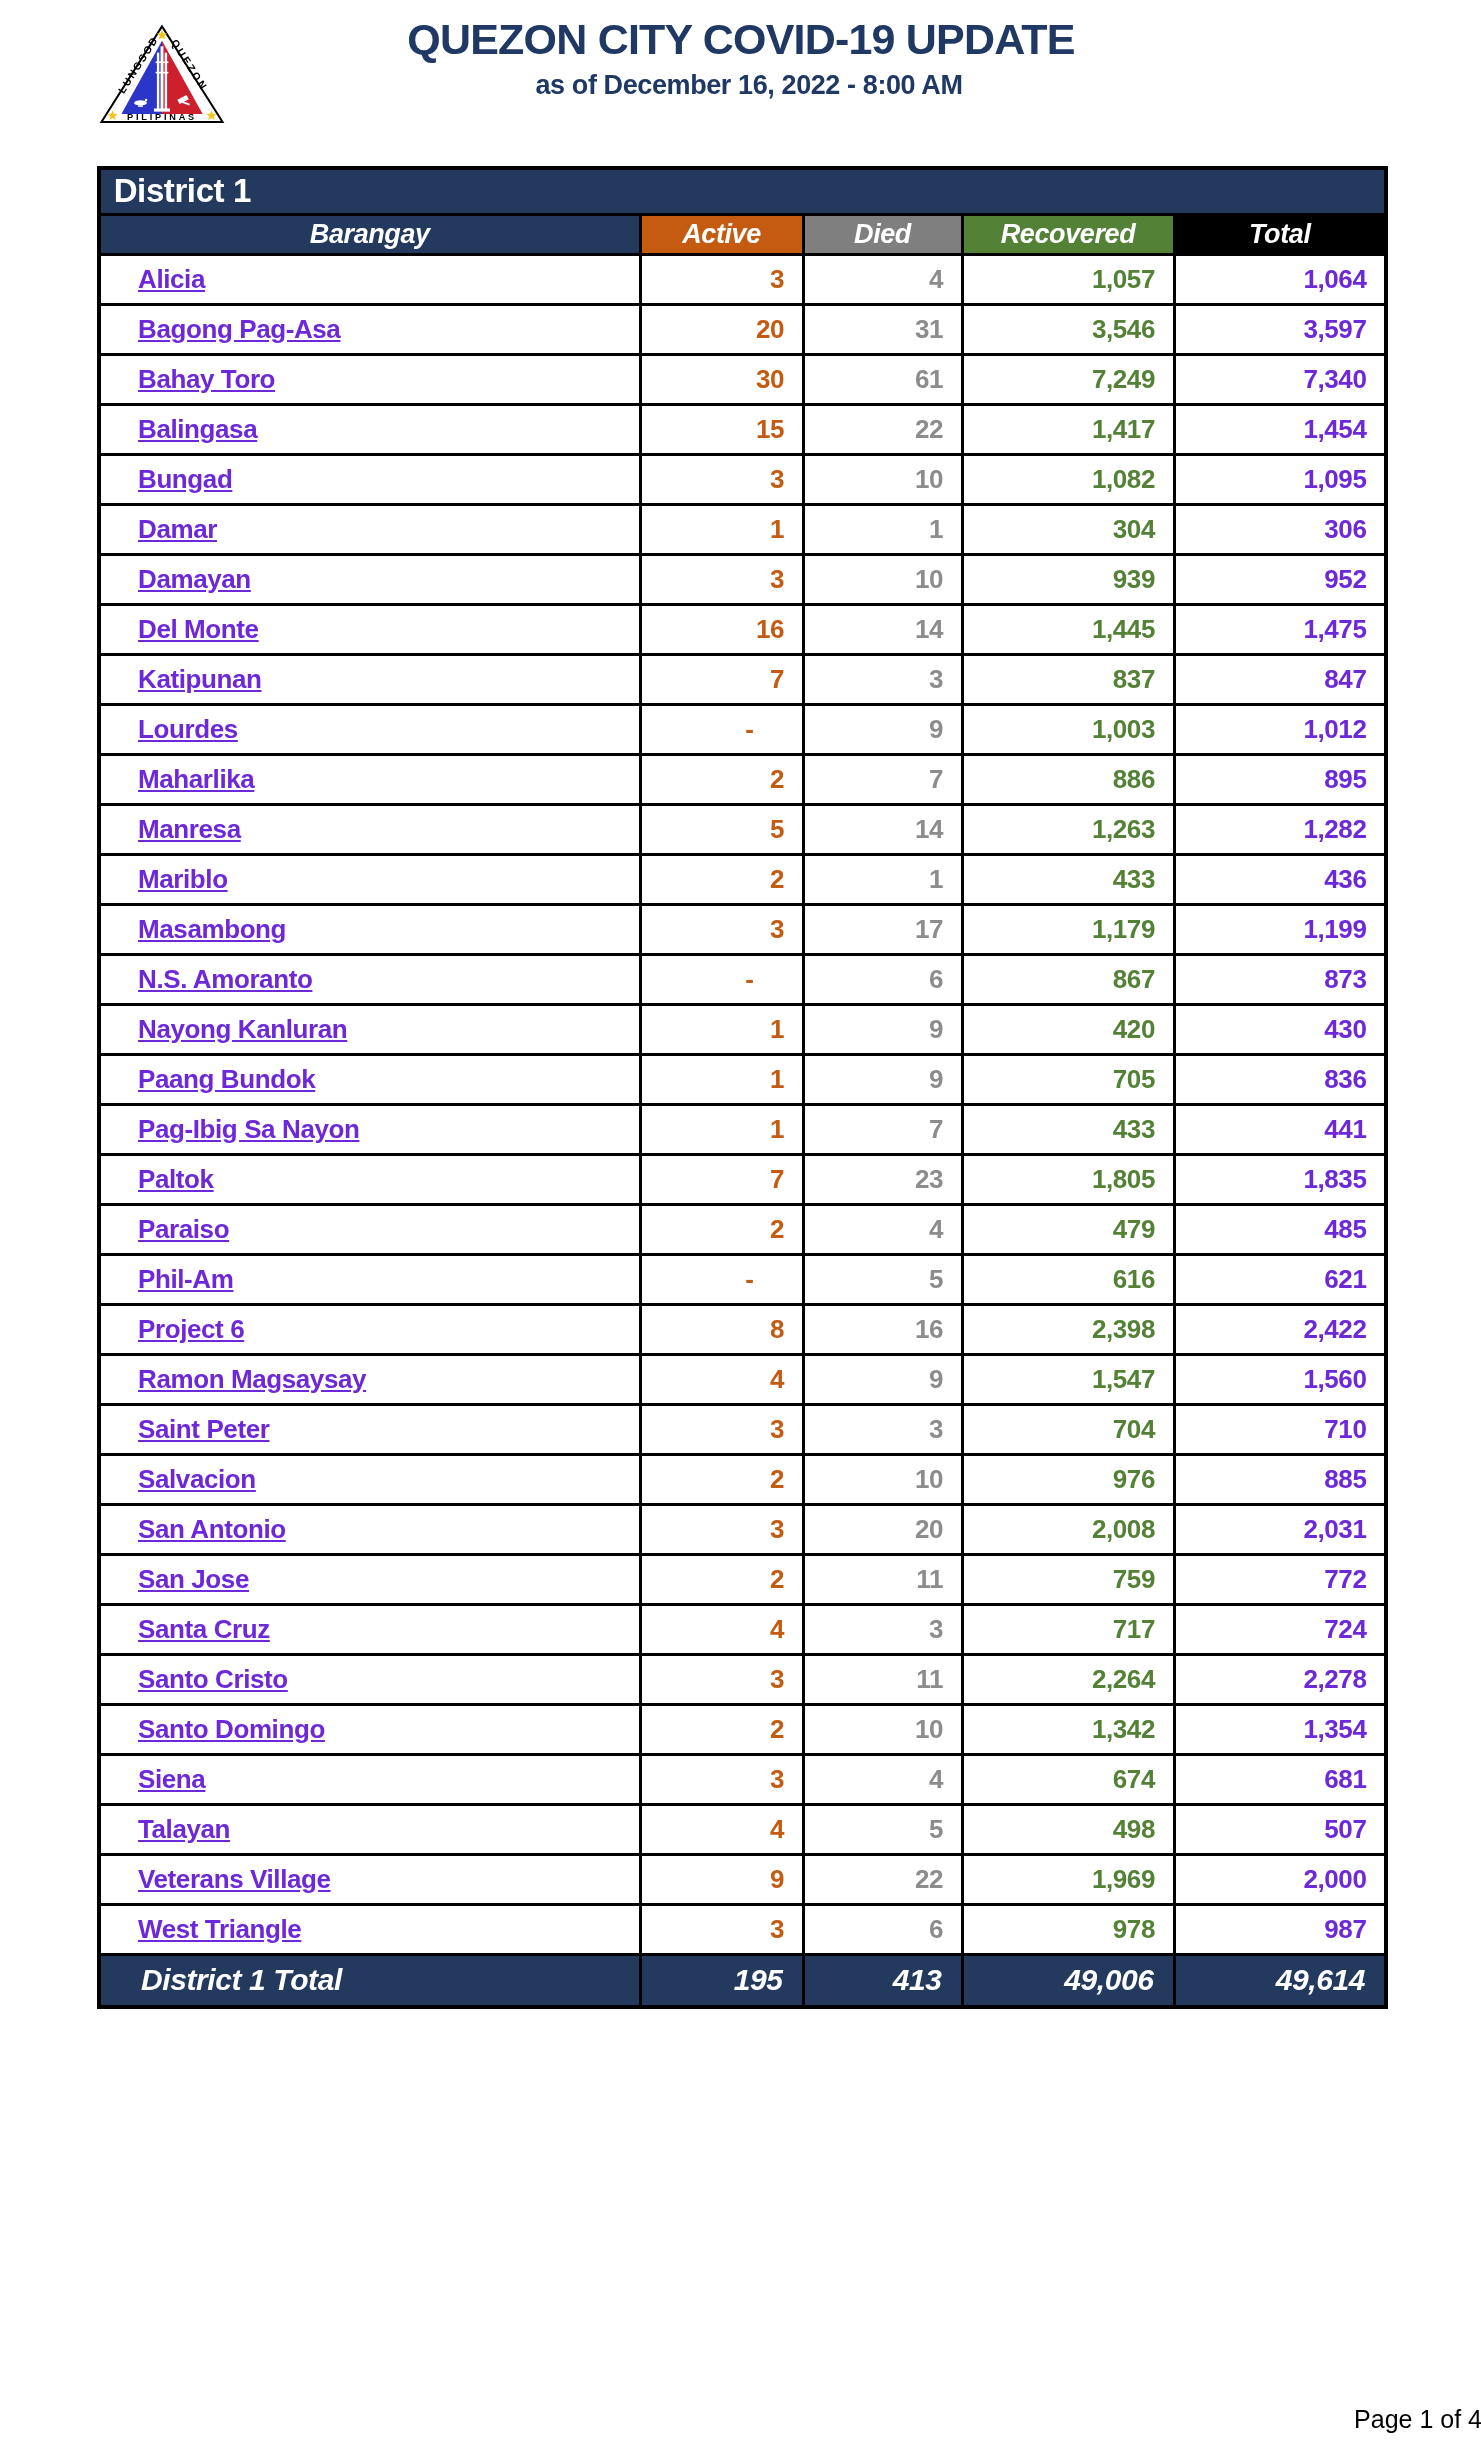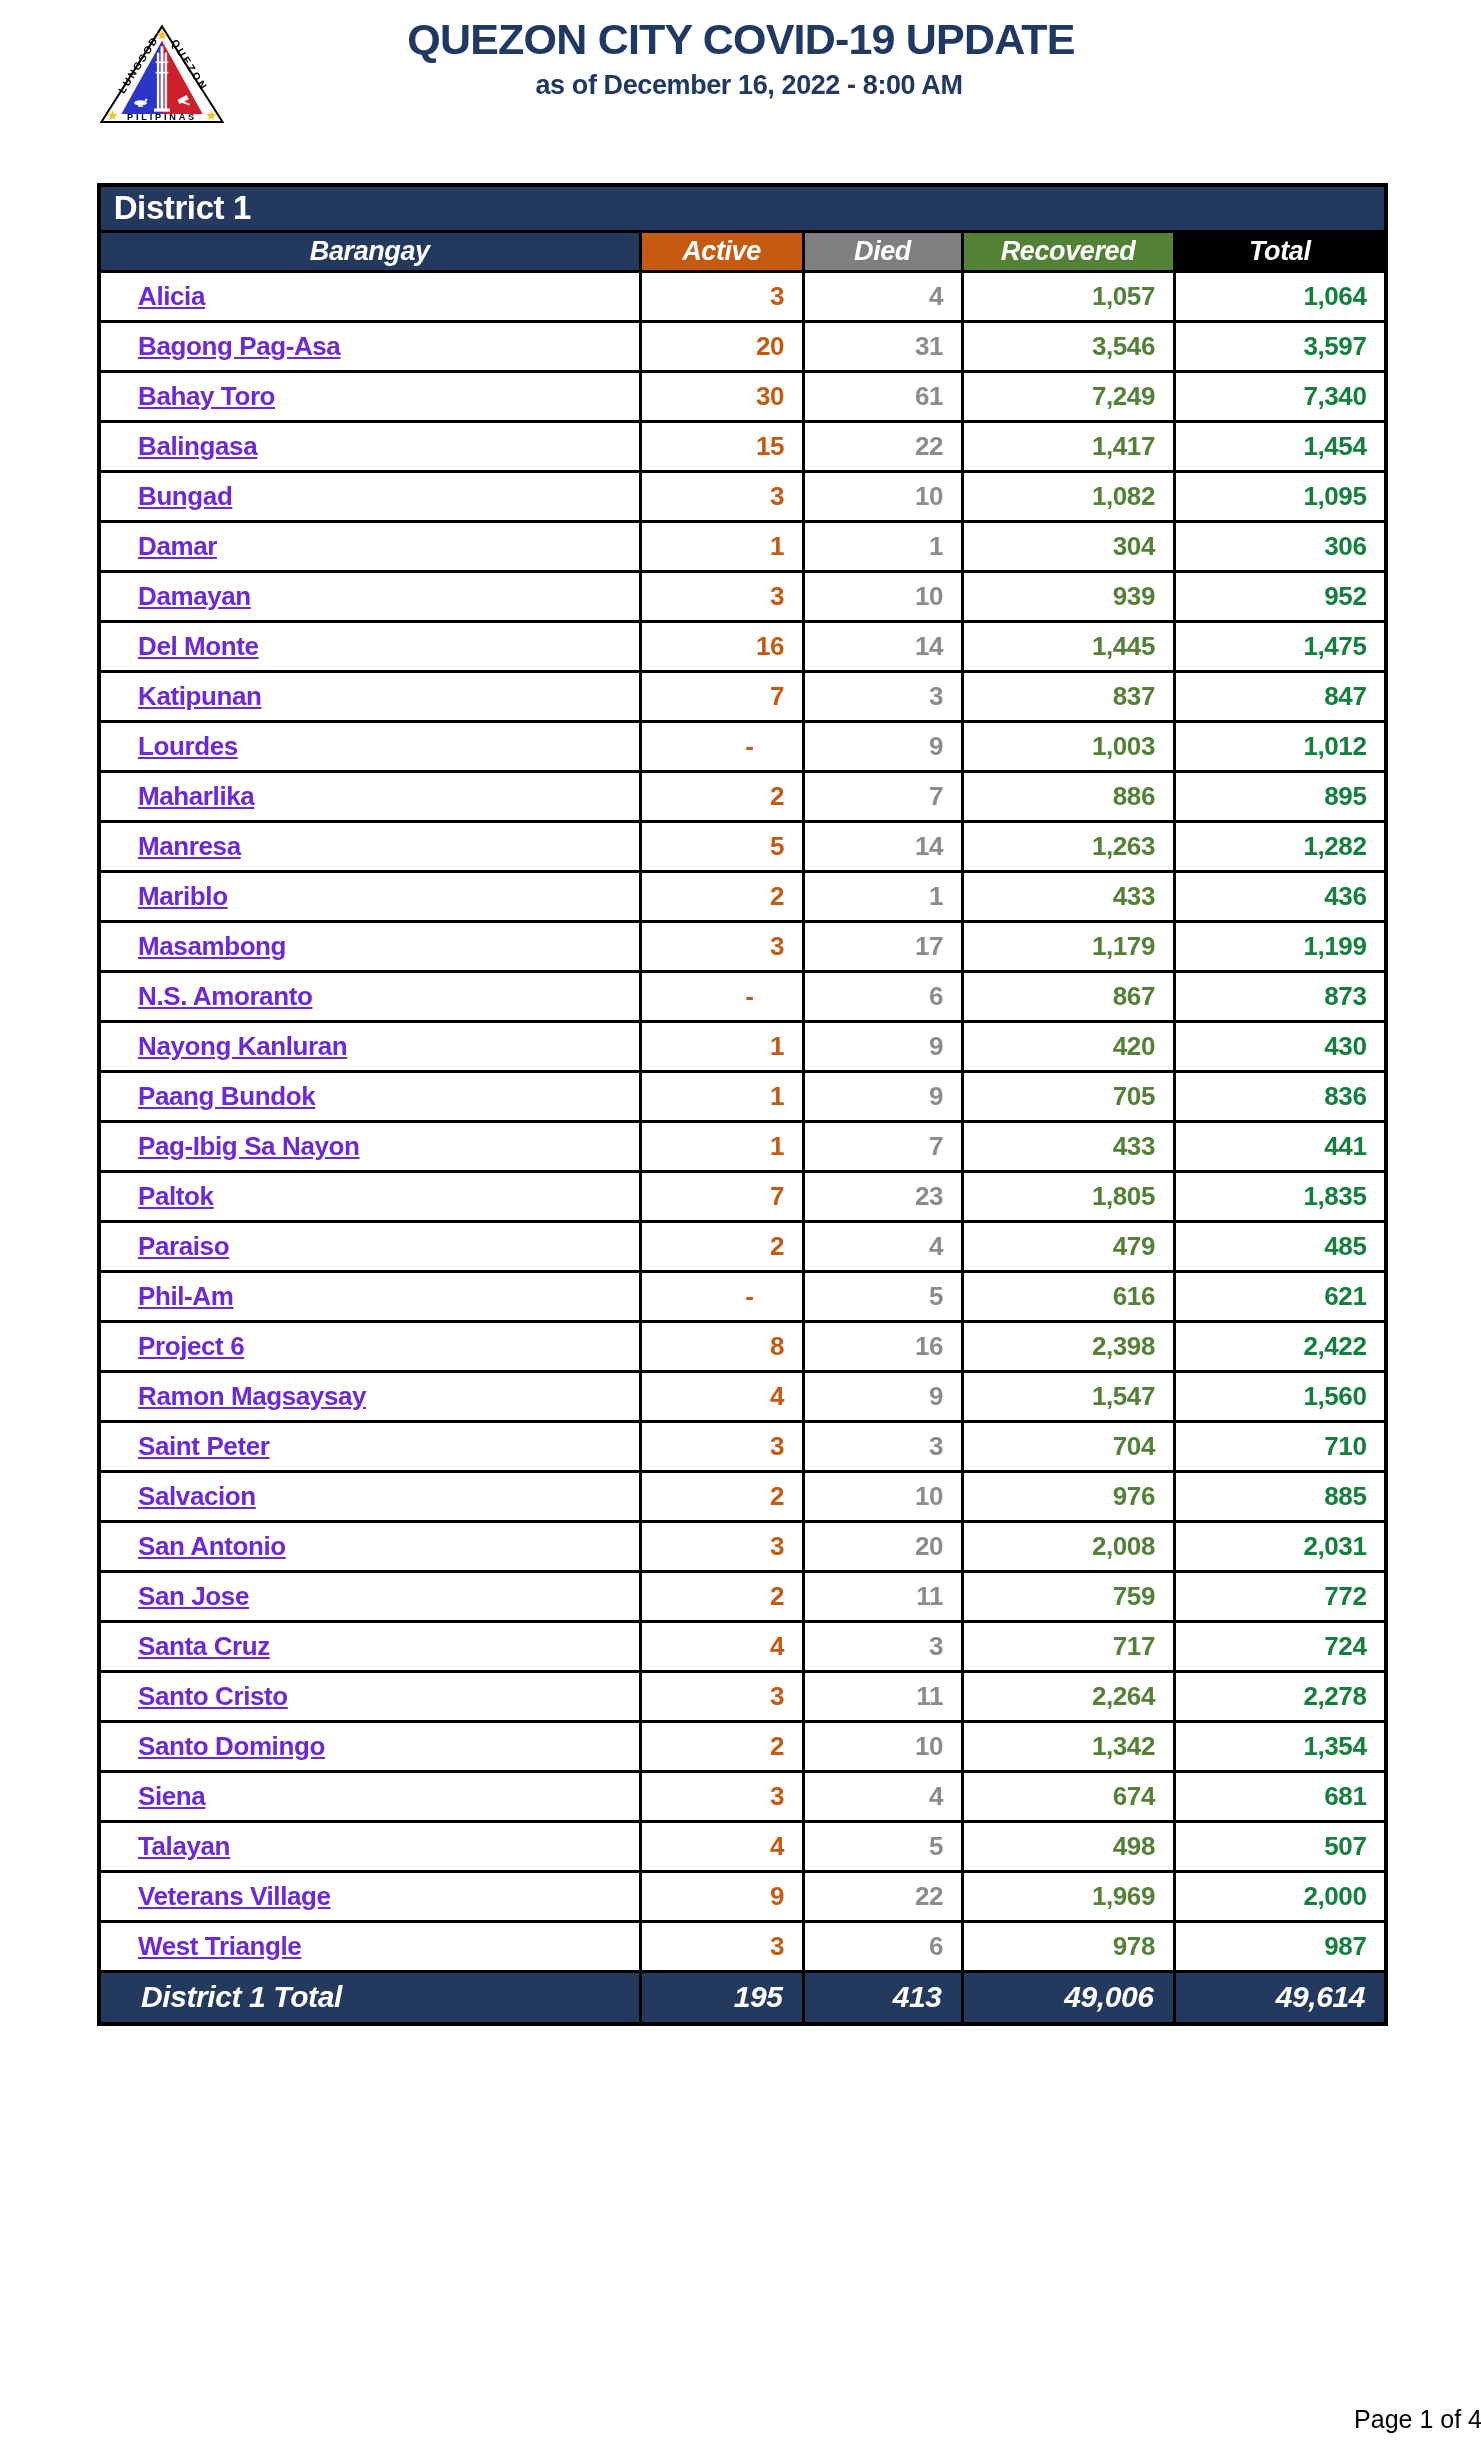--- a/index.html
+++ b/index.html
@@ -21,21 +21,21 @@
   .title {
     font-size:43px; font-weight:bold; letter-spacing:-0.8px;
     color:#1F3864; line-height:1.1;
   }
   .subtitle {
     margin-top:6.4px; font-size:27px; font-weight:bold;
     color:#1F3864; letter-spacing:-0.4px;margin-left:16px;
   }
 
   
-  .table-wrap { position:absolute; left:97px; top:183px; width:1288px; }
+  .table-wrap { position:absolute; left:97px; top:166px; width:1288px; }
   table.covid {
     width:100%; border-collapse:collapse; table-layout:fixed;
     border:4px solid #000;
   }
   table.covid th, table.covid td {
     border:3.2px solid #000; overflow:hidden; white-space:nowrap;
   }
   .district-banner {
     background:#233A5E; color:#fff; font-weight:bold;
     font-size:33px; text-align:left; padding-left:12.7px; height:46px;
@@ -51,21 +51,21 @@
   th.h-recovered { background:#538135; }
   th.h-total     { background:#000000; }
 
   tr.data-row td { height:50px; font-weight:bold; font-size:26px; letter-spacing:-0.4px; background:#fff; }
   td.col-barangay {
     background:#BDD7EE; color:#6d28d9; text-align:left; padding-left:37px;text-decoration:underline;
   }
   td.col-active    { color:#C55A11; text-align:right; padding-right:17.5px; }
   td.col-died      { color:#8C8C8C; text-align:right; padding-right:17.5px; }
   td.col-recovered { color:#538135; text-align:right; padding-right:17.5px; }
-  td.col-total     { color:#15803d; text-align:right; padding-right:17.5px; }
+  td.col-total     { color:#6d28d9; text-align:right; padding-right:17.5px; }
   td.dash          { padding-right:48px; }
 
   tr.total-row td {
     background:#233A5E; color:#fff; font-weight:bold; font-style:italic;
     font-size:30px; height:53px; letter-spacing:-0.4px;
   }
   td.total-label { text-align:left; padding-left:40px; }
   td.total-num   { text-align:right; padding-right:19px; }
 
   

